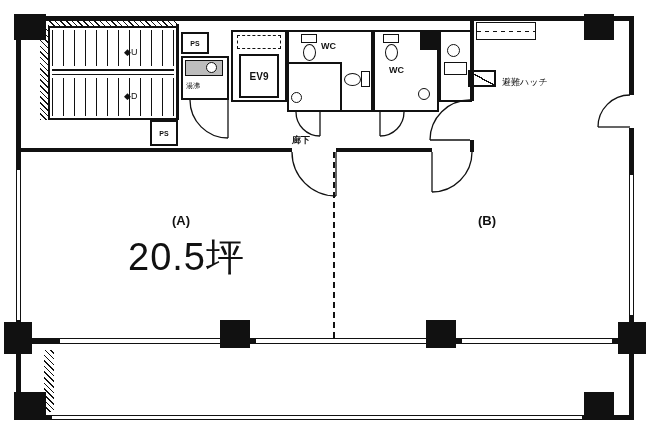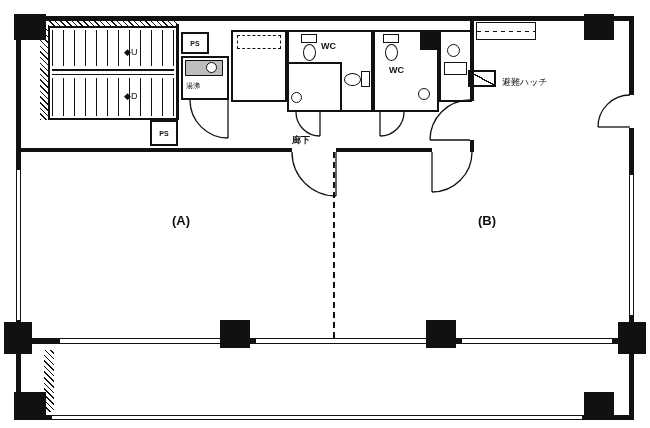--- a/index.html
+++ b/index.html
@@ -61,20 +61,23 @@
       <span>PS</span>
     </div>
 
   <div class="room" style="left:181px;top:56px;width:48px;height:44px"></div>
   <div class="rect" style="left:185px;top:60px;width:38px;height:16px;background:#bdbdbd"></div>
   <div class="ellipse" style="left:206px;top:62px;width:11px;height:11px"></div>
   <div class="lbl" style="left:186px;top:82px;font-size:7px">湯沸</div>
 
   <div class="room" style="left:231px;top:30px;width:56px;height:72px"></div>
   <div class="abs" style="left:237px;top:35px;width:44px;height:14px;border:1px dashed #111"></div>
+  <div class="room cbox" style="left:239px;top:54px;width:40px;height:44px;font-size:10px;font-weight:bold">
+      <span>EV9</span>
+    </div>
 
   <div class="room" style="left:287px;top:30px;width:86px;height:82px"></div>
   <div class="rect" style="left:301px;top:34px;width:16px;height:9px"></div>
   <div class="ellipse" style="left:303px;top:44px;width:13px;height:17px"></div>
   <div class="w" style="left:287px;top:62px;width:55px;height:2px"></div>
   <div class="w" style="left:340px;top:62px;width:2px;height:48px"></div>
   <div class="ellipse" style="left:344px;top:73px;width:17px;height:13px"></div>
   <div class="rect" style="left:361px;top:71px;width:9px;height:16px"></div>
   <div class="ellipse" style="left:291px;top:92px;width:11px;height:11px"></div>
   <div class="lbl" style="left:321px;top:42px;font-size:9px;font-weight:bold">WC</div>
@@ -92,20 +95,21 @@
 
   <div class="abs" style="left:476px;top:22px;width:60px;height:18px;border:1px solid #111;background-image:repeating-linear-gradient(90deg,#111 0 4px,transparent 4px 8px);background-size:100% 1px;background-position:0 8px;background-repeat:no-repeat"></div>
   <div class="rect" style="left:468px;top:70px;width:28px;height:17px;border-width:2px;background:linear-gradient(to top right,transparent calc(50% - 0.7px),#111 calc(50% - 0.7px),#111 calc(50% + 0.7px),transparent calc(50% + 0.7px))"></div>
   <div class="lbl" style="left:502px;top:78px;font-size:9px">避難ハッチ</div>
 
   <div class="lbl" style="left:292px;top:136px;font-size:9px;font-weight:bold">廊下</div>
 
   <div class="abs" style="left:333px;top:152px;width:0;height:186px;border-left:2px dashed #111"></div>
 
   <div class="lbl" style="left:172px;top:214px;font-size:13px;font-weight:bold">(A)</div>
+  <div class="lbl" style="left:128px;top:238px;font-size:38px;letter-spacing:1px">20.5坪</div>
   <div class="lbl" style="left:478px;top:214px;font-size:13px;font-weight:bold">(B)</div>
 
   <div class="hatch" style="left:44px;top:350px;width:10px;height:62px"></div>
 
   <div class="col" style="left:14px;top:14px;width:32px;height:26px"></div>
   <div class="col" style="left:584px;top:14px;width:30px;height:26px"></div>
   <div class="col" style="left:4px;top:322px;width:28px;height:32px"></div>
   <div class="col" style="left:618px;top:322px;width:28px;height:32px"></div>
   <div class="col" style="left:220px;top:320px;width:30px;height:28px"></div>
   <div class="col" style="left:426px;top:320px;width:30px;height:28px"></div>

